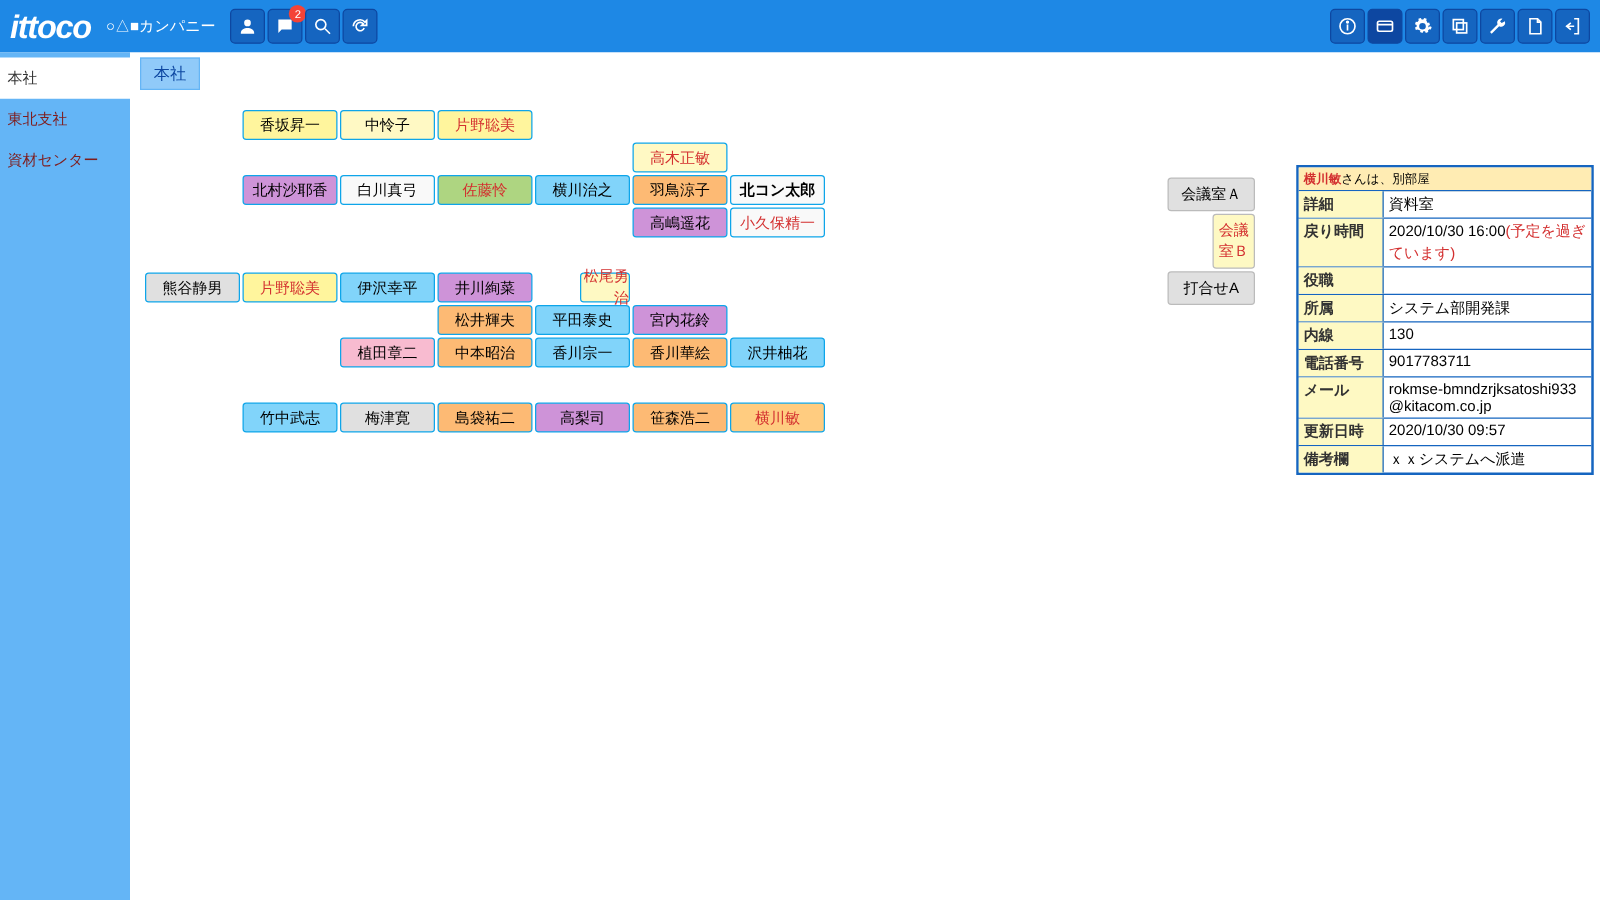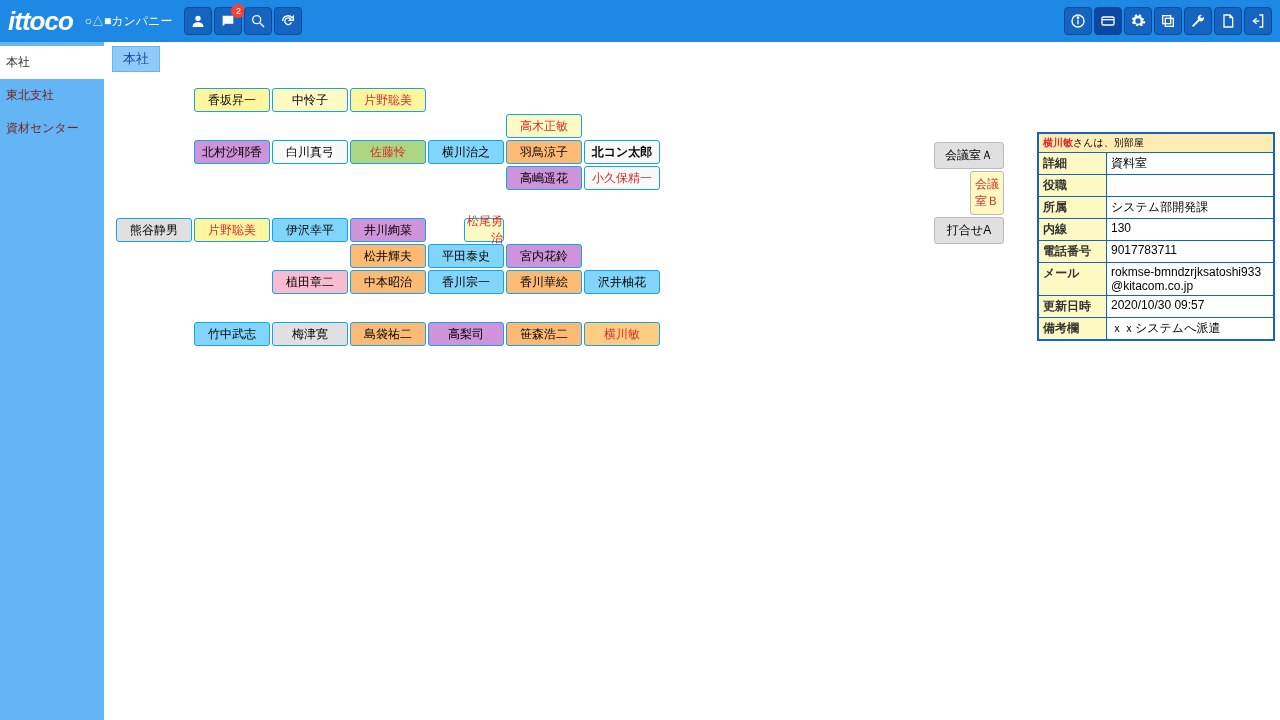--- a/index.html
+++ b/index.html
@@ -293,20 +293,24 @@
     <div class="detail">
       <div class="status-line">
         <span class="status-name">横川敏</span><span>さんは、</span><span>別部屋</span>
       </div>
       <div id="detail-rows">
           <div class="detail-row">
             <div class="label">詳細</div>
             <div class="value">資料室</div>
           </div>
           <div class="detail-row">
+            <div class="label">戻り時間</div>
+            <div class="value">2020/10/30 16:00<span class="warn">(予定を過ぎています)</span></div>
+          </div>
+          <div class="detail-row">
             <div class="label">役職</div>
             <div class="value"></div>
           </div>
           <div class="detail-row">
             <div class="label">所属</div>
             <div class="value">システム部開発課</div>
           </div>
           <div class="detail-row">
             <div class="label">内線</div>
             <div class="value">130</div>

